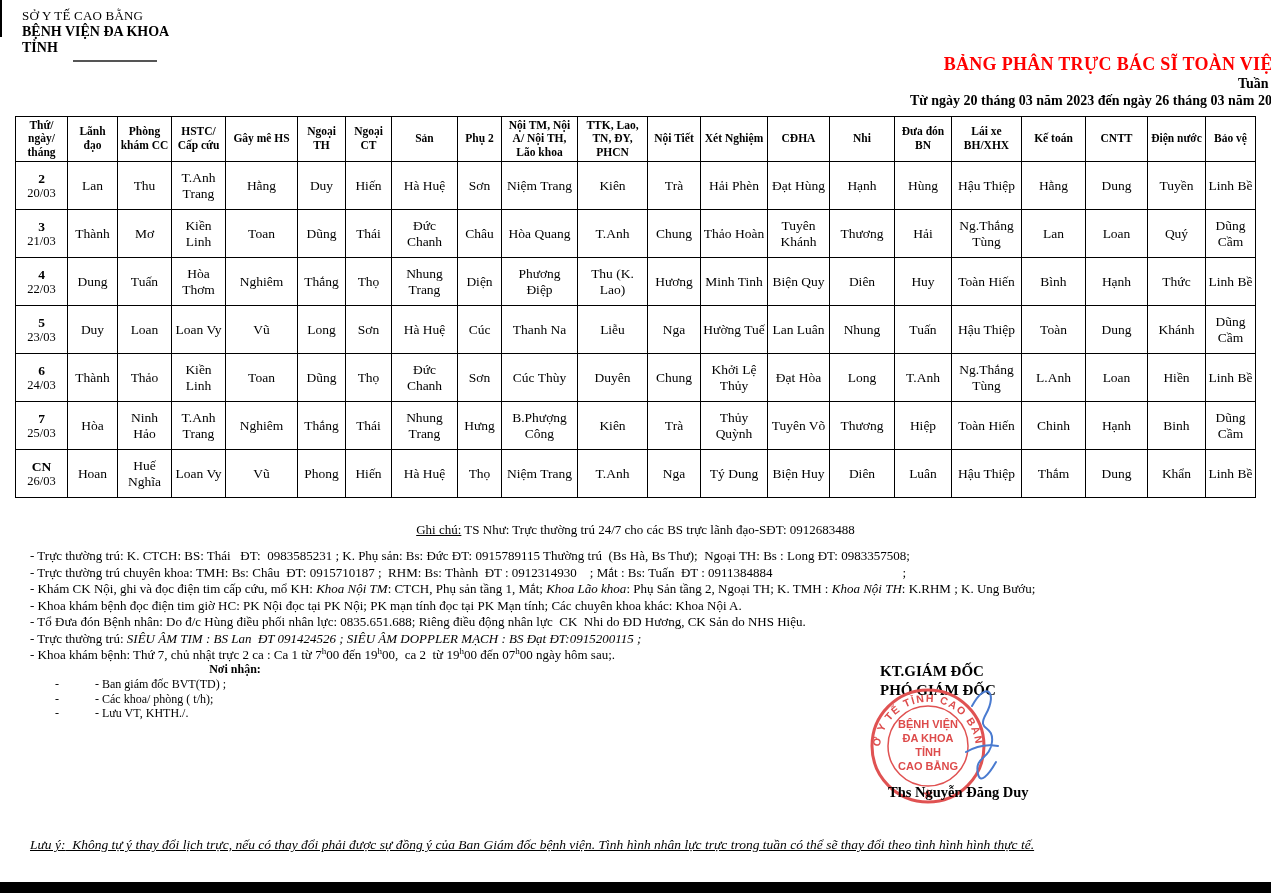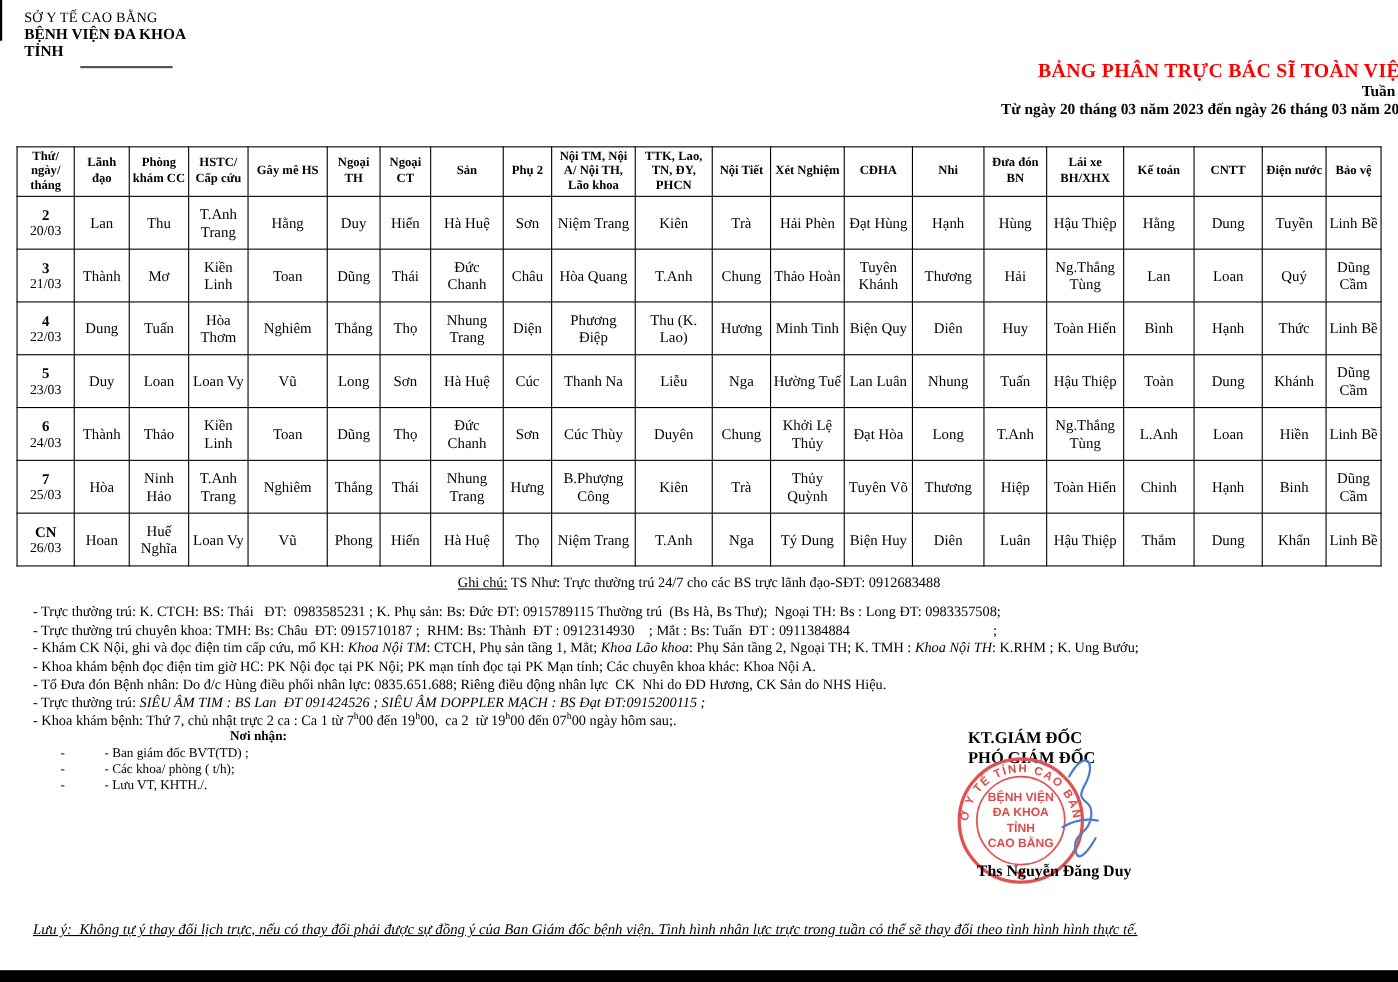--- a/index.html
+++ b/index.html
@@ -17,21 +17,21 @@
   .org-l1{font-size:13px;letter-spacing:.2px;}
   .org-l2{font-size:14px;font-weight:bold;}
   .org-rule{width:84px;margin:3px auto 0 auto;border-bottom:2px solid #555;height:1px;}
 
   .title-block{position:absolute;left:15px;top:54px;width:100%;text-align:right;}
   .doc-title{font-size:18px;font-weight:bold;color:#ff0000;letter-spacing:.3px;}
   .doc-sub{font-size:14px;font-weight:bold;margin-top:1px;}
   .doc-range{font-size:14px;font-weight:bold;margin-top:1px;}
 
   table.duty{
-    position:absolute;left:15px;top:133px;border-collapse:collapse;table-layout:fixed;
+    position:absolute;left:15px;top:116px;border-collapse:collapse;table-layout:fixed;
   }
   table.duty th, table.duty td{
     border:1px solid #000;text-align:center;vertical-align:middle;padding:1px 2px;overflow:hidden;
   }
   table.duty th{font-size:11.5px;font-weight:bold;line-height:1.18;height:42px;}
   table.duty td{font-size:13.5px;line-height:1.12;height:45px;}
   td .day{font-weight:bold;font-size:13.5px;}
   td .date{font-size:12.5px;}
 
   .ghi-chu{position:absolute;left:0;top:522px;width:100%;text-align:center;font-size:13px;white-space:pre-wrap;}

